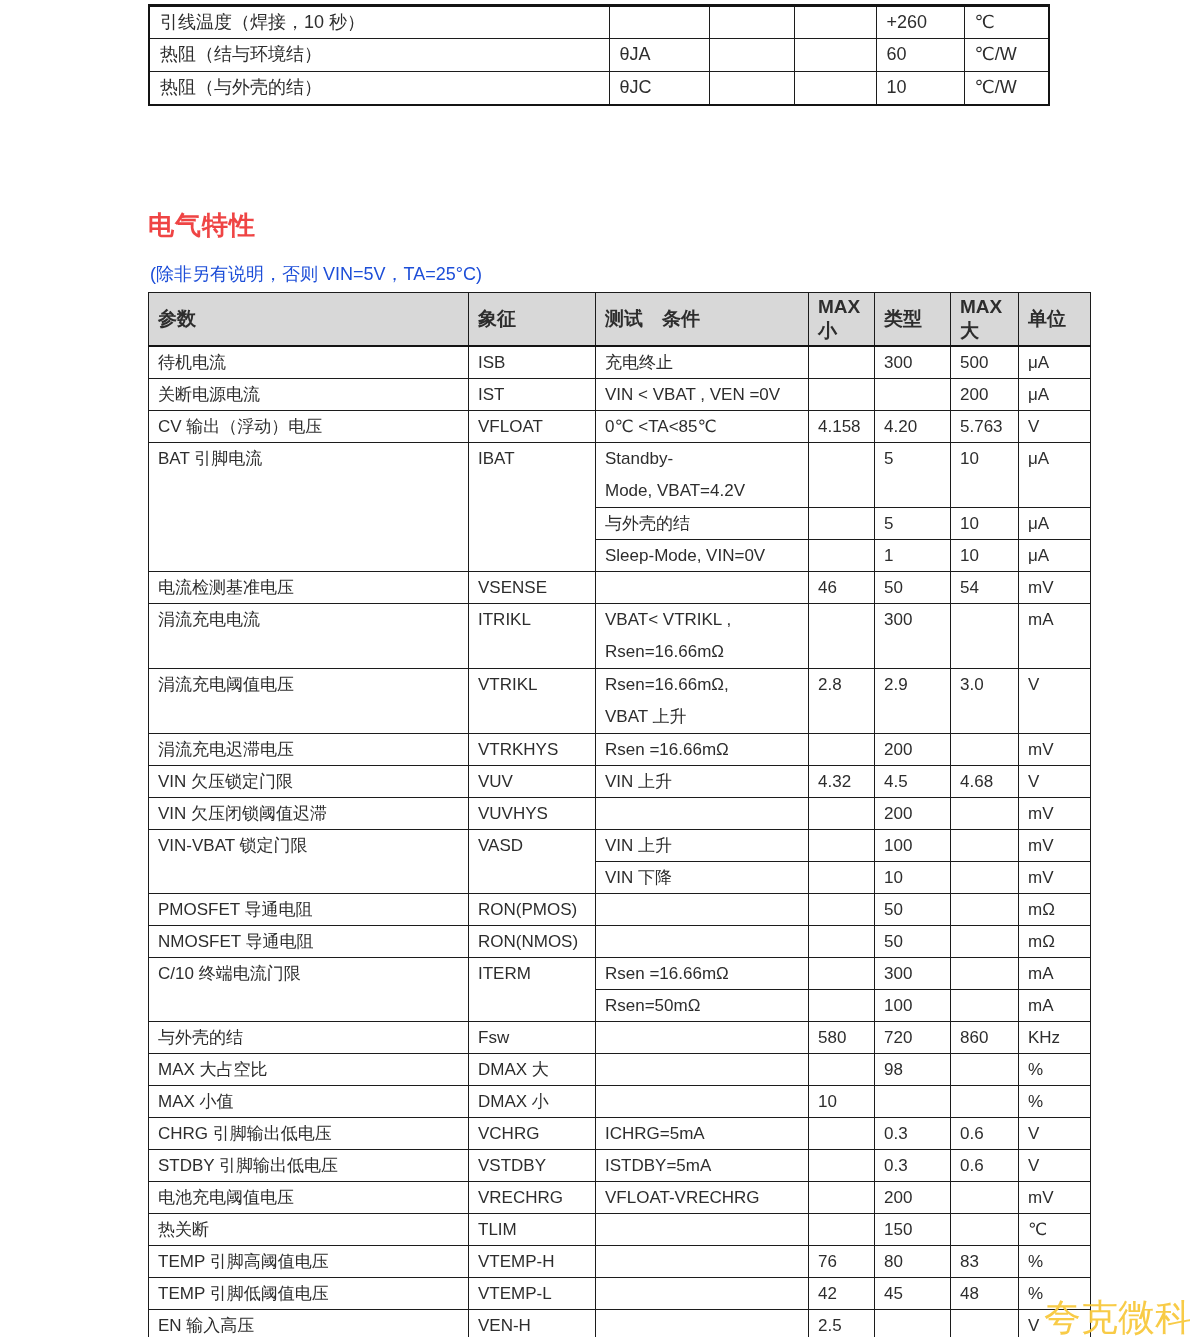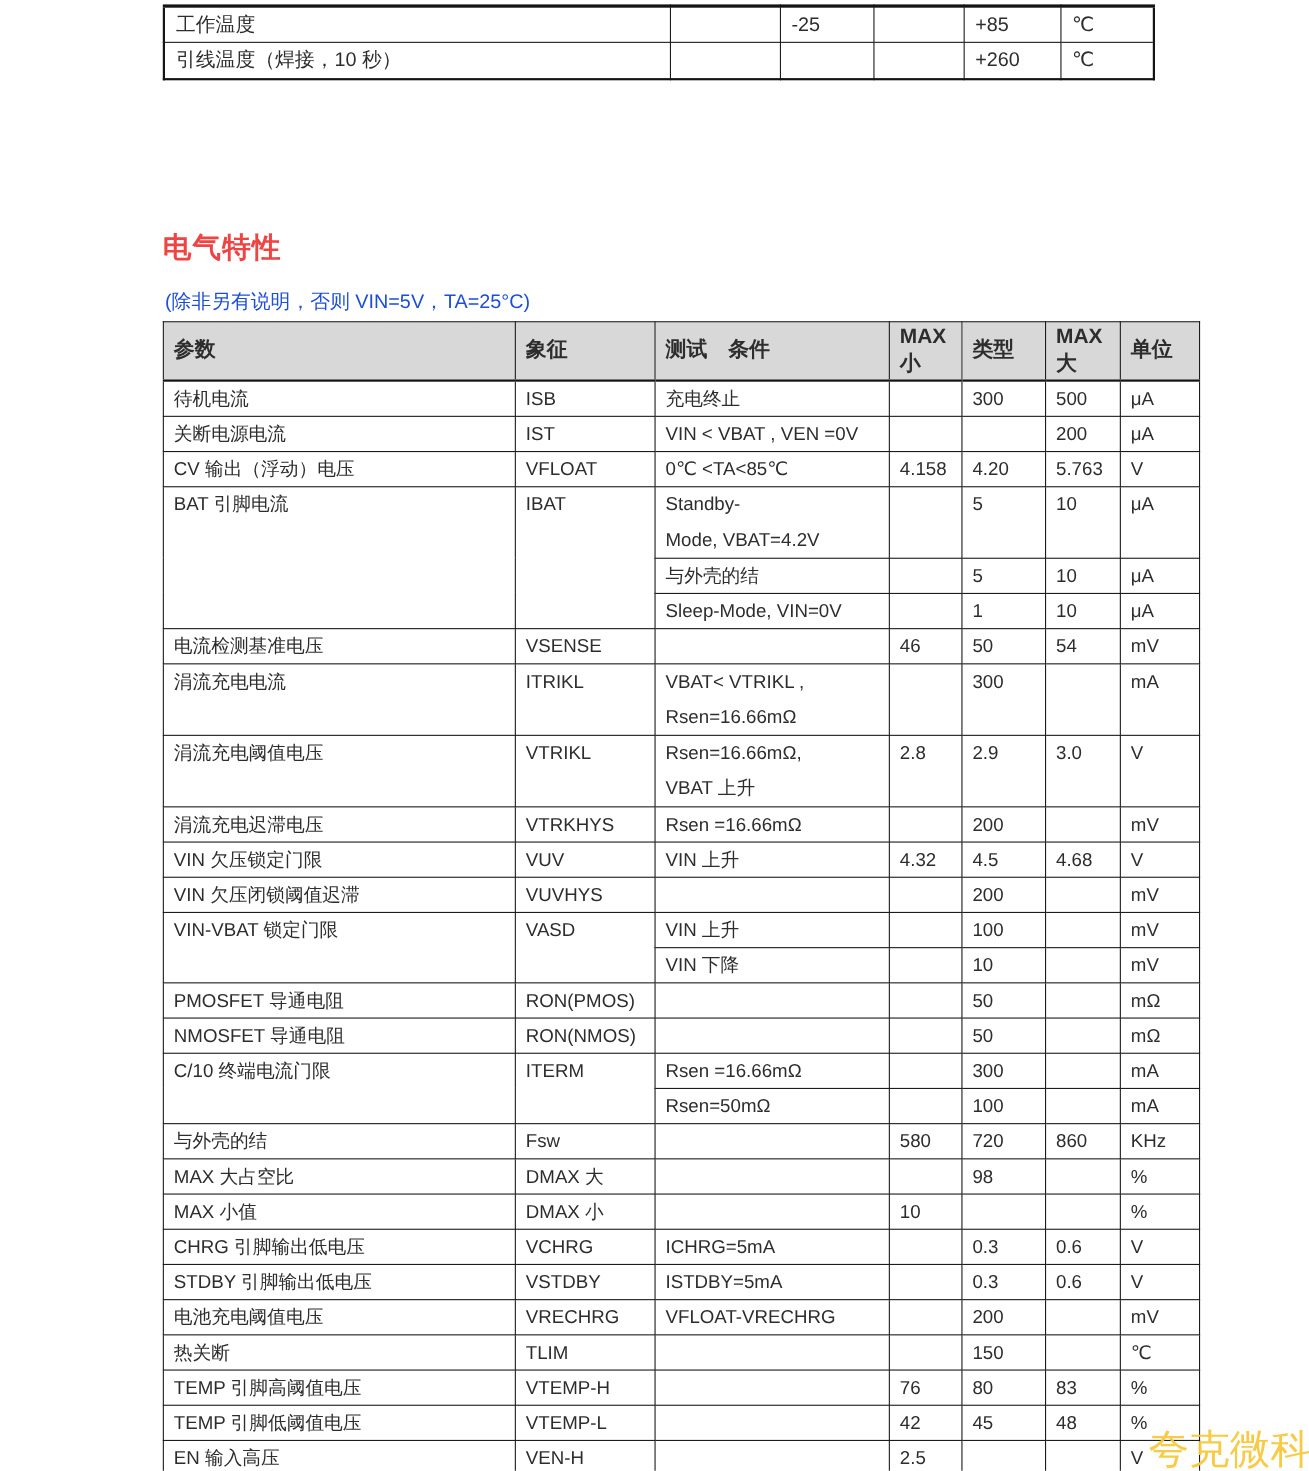--- a/index.html
+++ b/index.html
@@ -59,34 +59,42 @@
     <colgroup>
       <col style="width:460px">
         <col style="width:100px">
         <col style="width:85px">
       <col style="width:82px">
         <col style="width:88px">
         <col style="width:85px">
     </colgroup>
   <tbody>
         <tr>
-          <td>工作温度</td>
-          <td></td>
-          <td>-25</td>
-          <td></td>
-          <td>+85</td>
-          <td>℃</td>
-        </tr>
-        <tr>
           <td>引线温度（焊接，10 秒）</td>
           <td></td>
           <td></td>
           <td></td>
           <td>+260</td>
           <td>℃</td>
+        </tr>
+        <tr>
+          <td>热阻（结与环境结）</td>
+          <td>θJA</td>
+          <td></td>
+          <td></td>
+          <td>60</td>
+          <td>℃/W</td>
+        </tr>
+        <tr>
+          <td>热阻（与外壳的结）</td>
+          <td>θJC</td>
+          <td></td>
+          <td></td>
+          <td>10</td>
+          <td>℃/W</td>
         </tr>
       </tbody>
     </table>
 
   <div class="section-title">电气特性</div>
 
   <div class="cond-note">(除非另有说明，否则 VIN=5V，TA=25°C)</div>
 
   <table id="elec">
     <colgroup>

